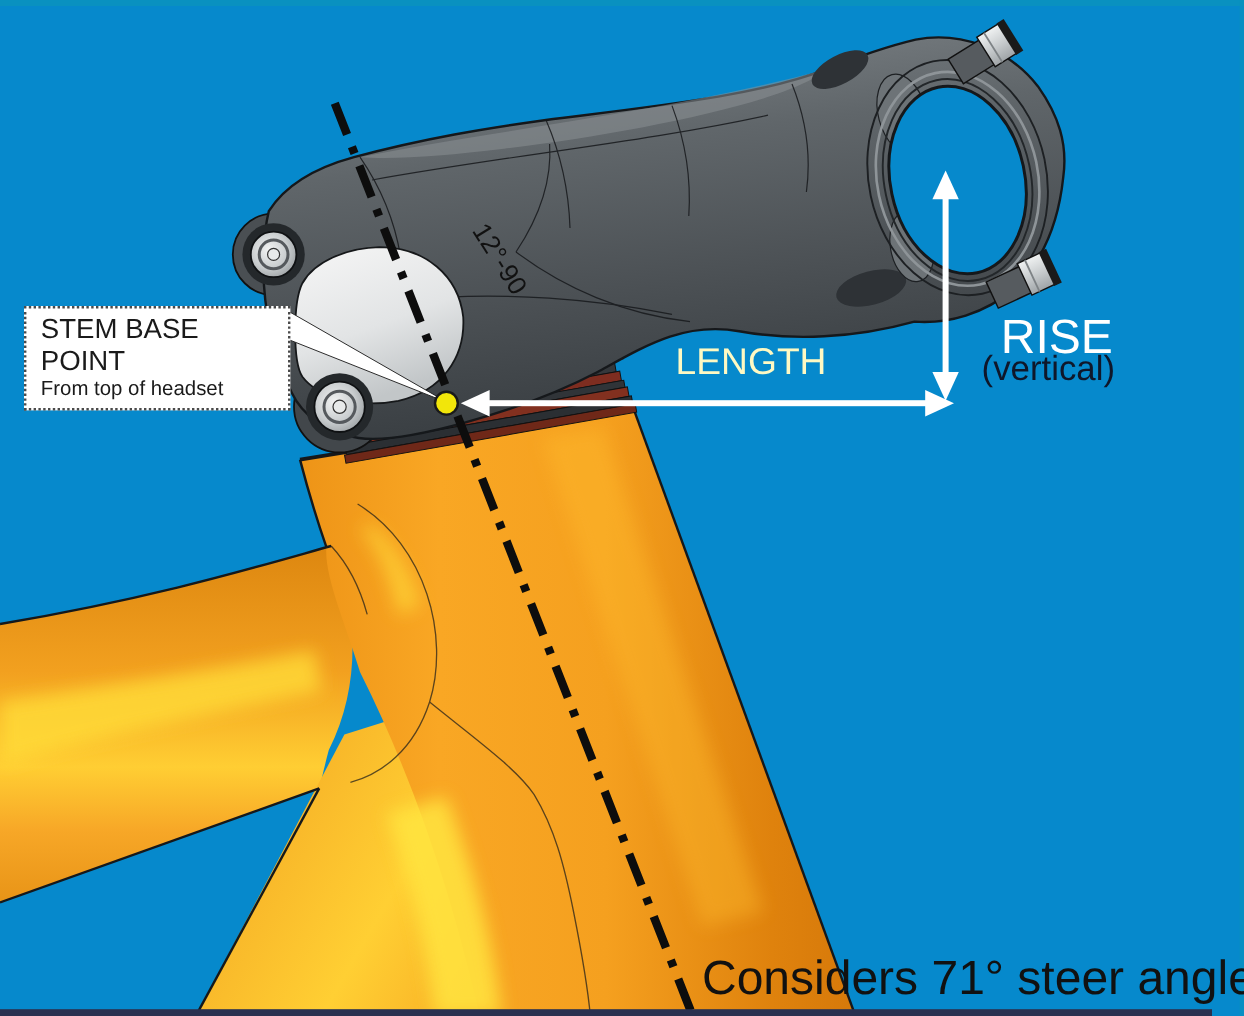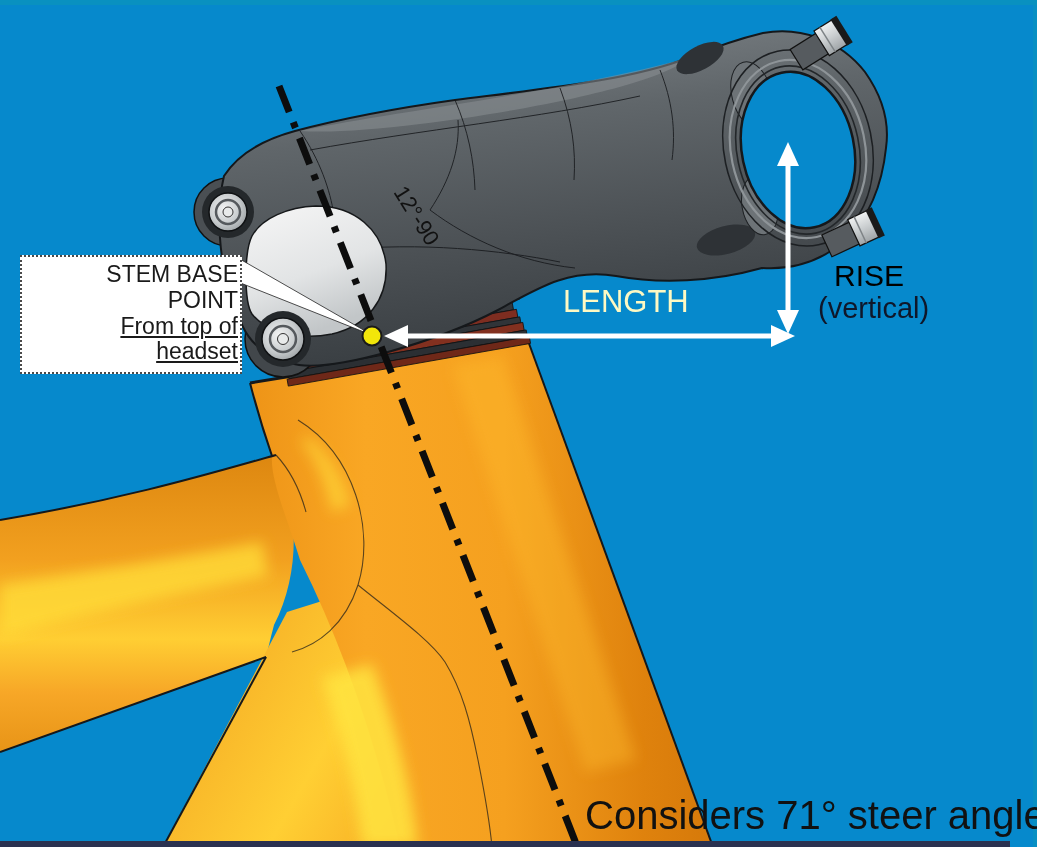--- a/index.html
+++ b/index.html
@@ -5,27 +5,27 @@
   html,body{margin:0;padding:0;background:#222;}
   #canvas{
     position:relative;width:1037px;height:847px;overflow:hidden;
     background:#0689CC;font-family:"Liberation Sans",sans-serif;
   }
   #scene{position:absolute;left:0;top:0;}
   .label{position:absolute;white-space:nowrap;line-height:1.05;}
   #callout-box{
     position:absolute;left:20px;top:255px;width:222px;
     background:#ffffff;border:2px dotted #4a4a4a;
-    text-align:right;color:#1a1a1a;padding:5px 2px 7px 12px;box-sizing:border-box;
+    text-align:left;color:#1a1a1a;padding:5px 2px 7px 12px;box-sizing:border-box;
   }
   #callout-box .t1{font-size:23px;line-height:1.12;}
-  #callout-box .t2{font-size:23px;line-height:1.12;text-decoration:underline;}
+  #callout-box .t2{font-size:17px;line-height:1.12;}
   #length-label{left:563px;top:286px;font-size:31px;color:#fef9c3;}
   #horizontal-label{left:561px;top:354px;font-size:29px;color:#ffffff;}
-  #rise-label{left:834px;top:260px;font-size:30px;color:#000000;}
+  #rise-label{left:834px;top:260px;font-size:40px;color:#ffffff;}
   #vertical-label{left:818px;top:293px;font-size:29px;color:#0f172a;}
   #steer-note{left:585px;top:794px;font-size:40px;color:#111111;}
 </style>
 </head>
 <body>
 
 <div id="canvas">
 
 <svg id="scene" width="1037" height="847" viewBox="0 0 1037 847">
   <defs>

